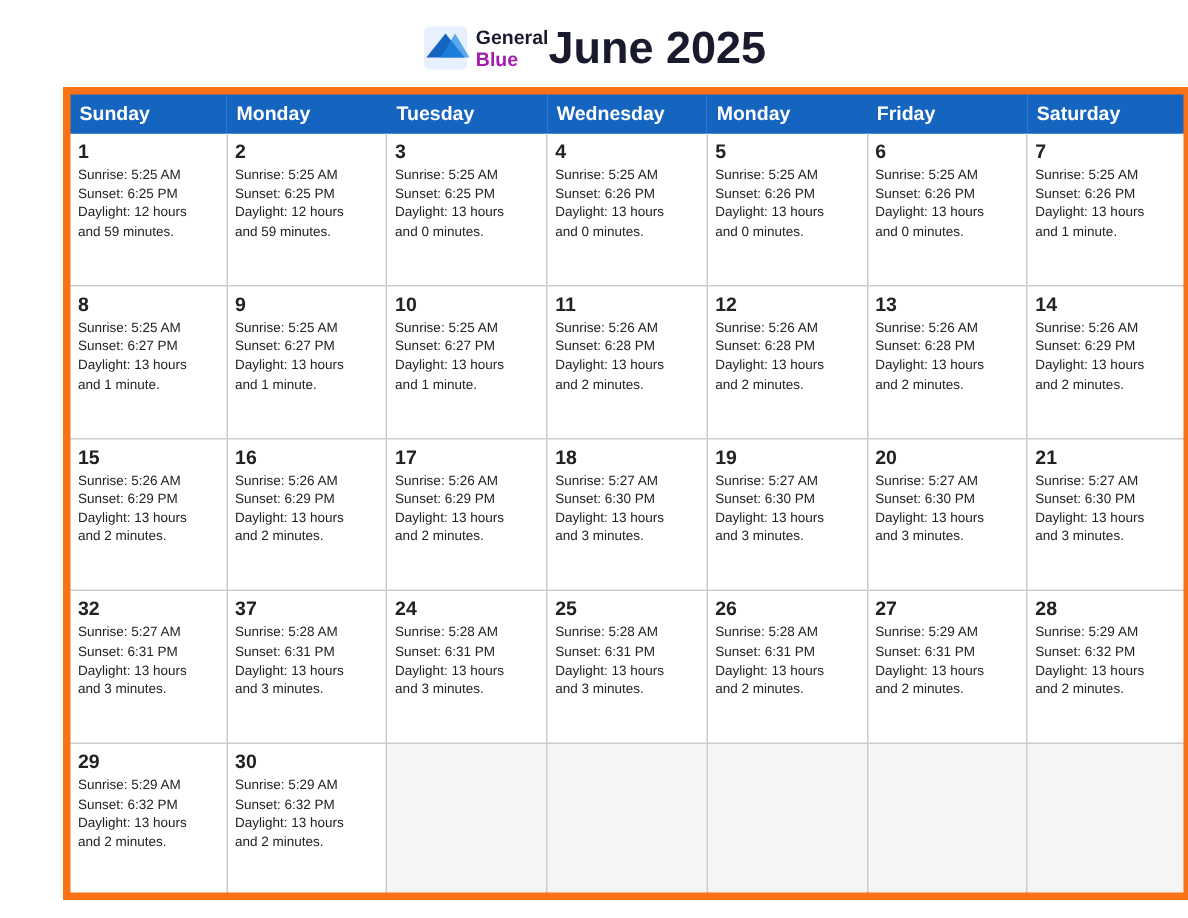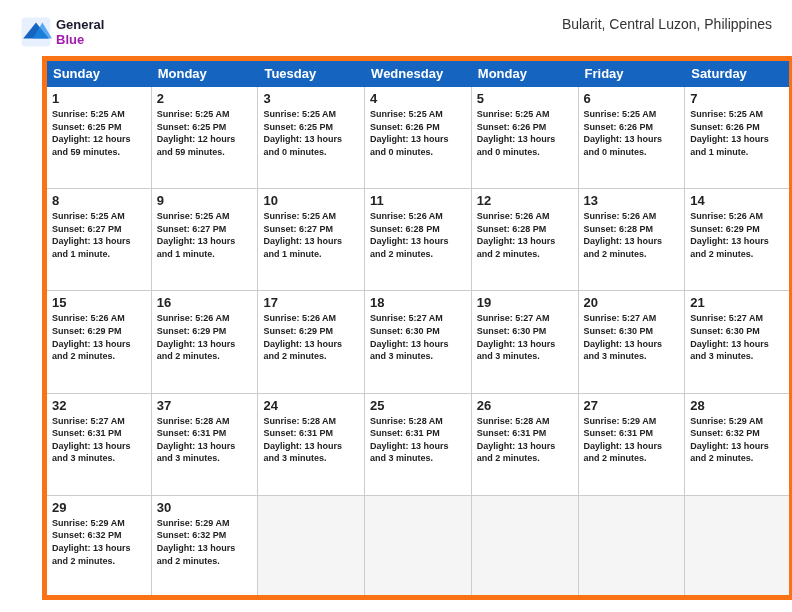--- a/index.html
+++ b/index.html
@@ -12,21 +12,21 @@
     }
     .page {
       width: 792px;
       height: 612px;
       padding: 16px 20px 12px 20px;
       display: flex;
       flex-direction: column;
     }
     .header {
       display: flex;
-      justify-content: space-between;
+      justify-content: center;
       align-items: flex-start;
       margin-bottom: 8px;
     }
     .logo {
       display: flex;
       align-items: center;
       gap: 4px;
     }
     .logo-icon {
       width: 32px;
@@ -75,41 +75,40 @@
     .day-num {
       font-size: 13px;
       font-weight: bold;
       display: block;
       margin-bottom: 2px;
     }
     .day-info {
       font-size: 9px;
       line-height: 1.4;
       color: #222;
-      font-weight: bold;
     }
   </style>
 </head>
 <body>
 
 <div class="page">
   <div class="header">
     <div class="logo">
       <svg class="logo-icon" viewBox="0 0 40 40">
         <rect x="2" y="2" width="36" height="36" rx="4" fill="#e8f0fe"></rect>
         <polygon points="20,8 36,28 4,28" fill="#1565c0"></polygon>
         <polygon points="28,8 40,28 16,28" fill="#1e88e5" opacity="0.7"></polygon>
       </svg>
       <div>
         <div style="font-size:13px;font-weight:bold;color:#1a1a2e;">General</div>
         <div style="font-size:13px;font-weight:bold;color:#a21caf;">Blue</div>
       </div>
     </div>
     <div class="title-section">
-      <div class="subtitle">Bularit, Central Luzon, Philippines</div>
+      <div class="main-title">June 2025</div>
     </div>
   </div>
 
   <table class="calendar">
     <thead>
       <tr>
         <th>Sunday</th>
         <th>Monday</th>
         <th>Tuesday</th>
         <th>Wednesday</th>

